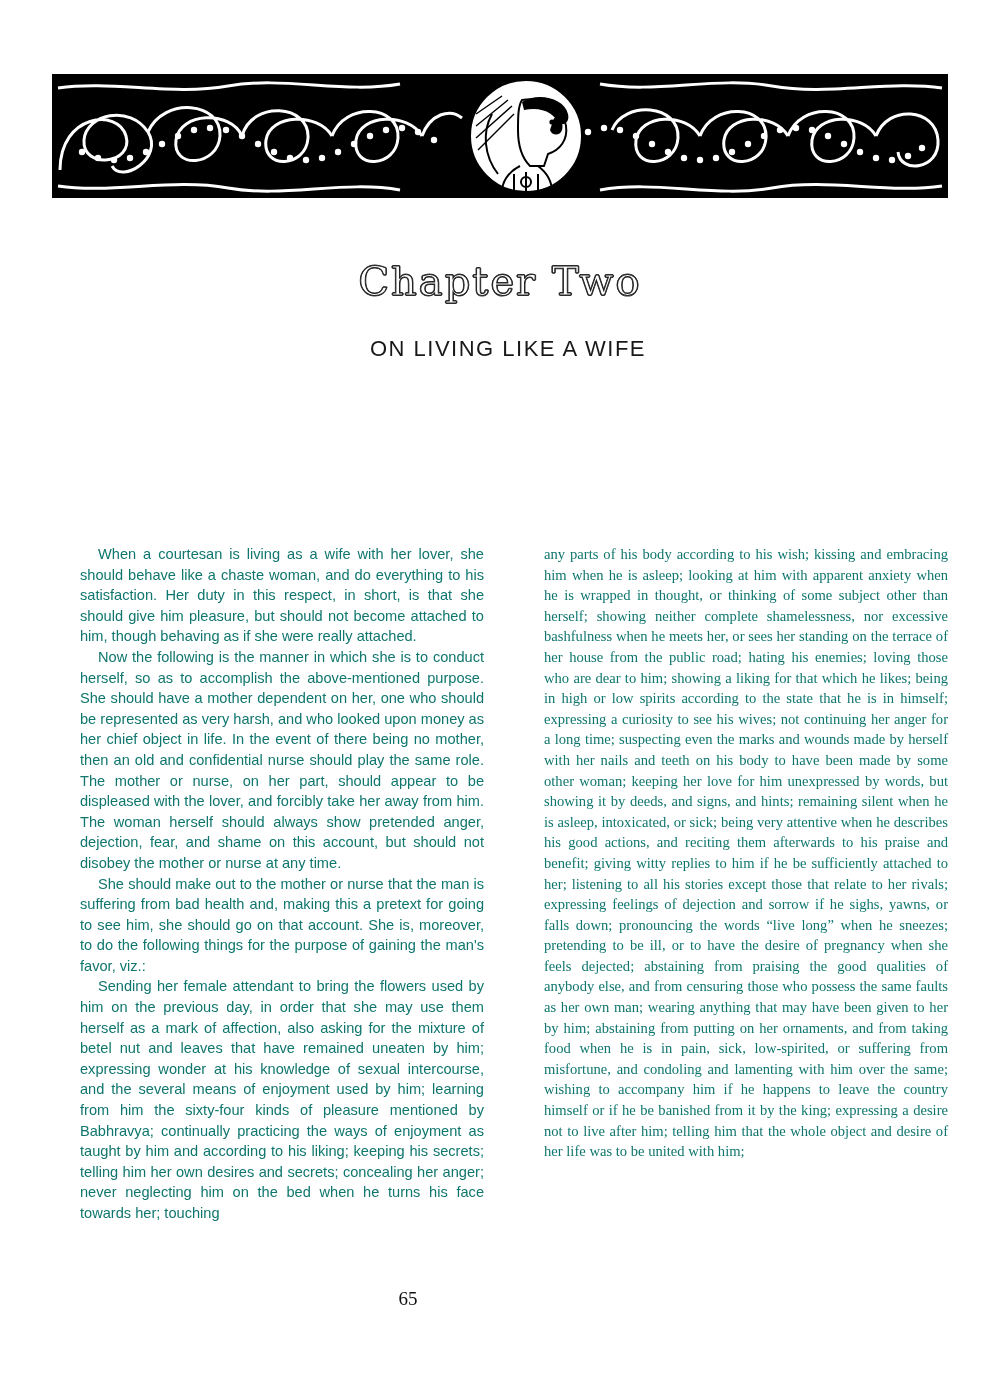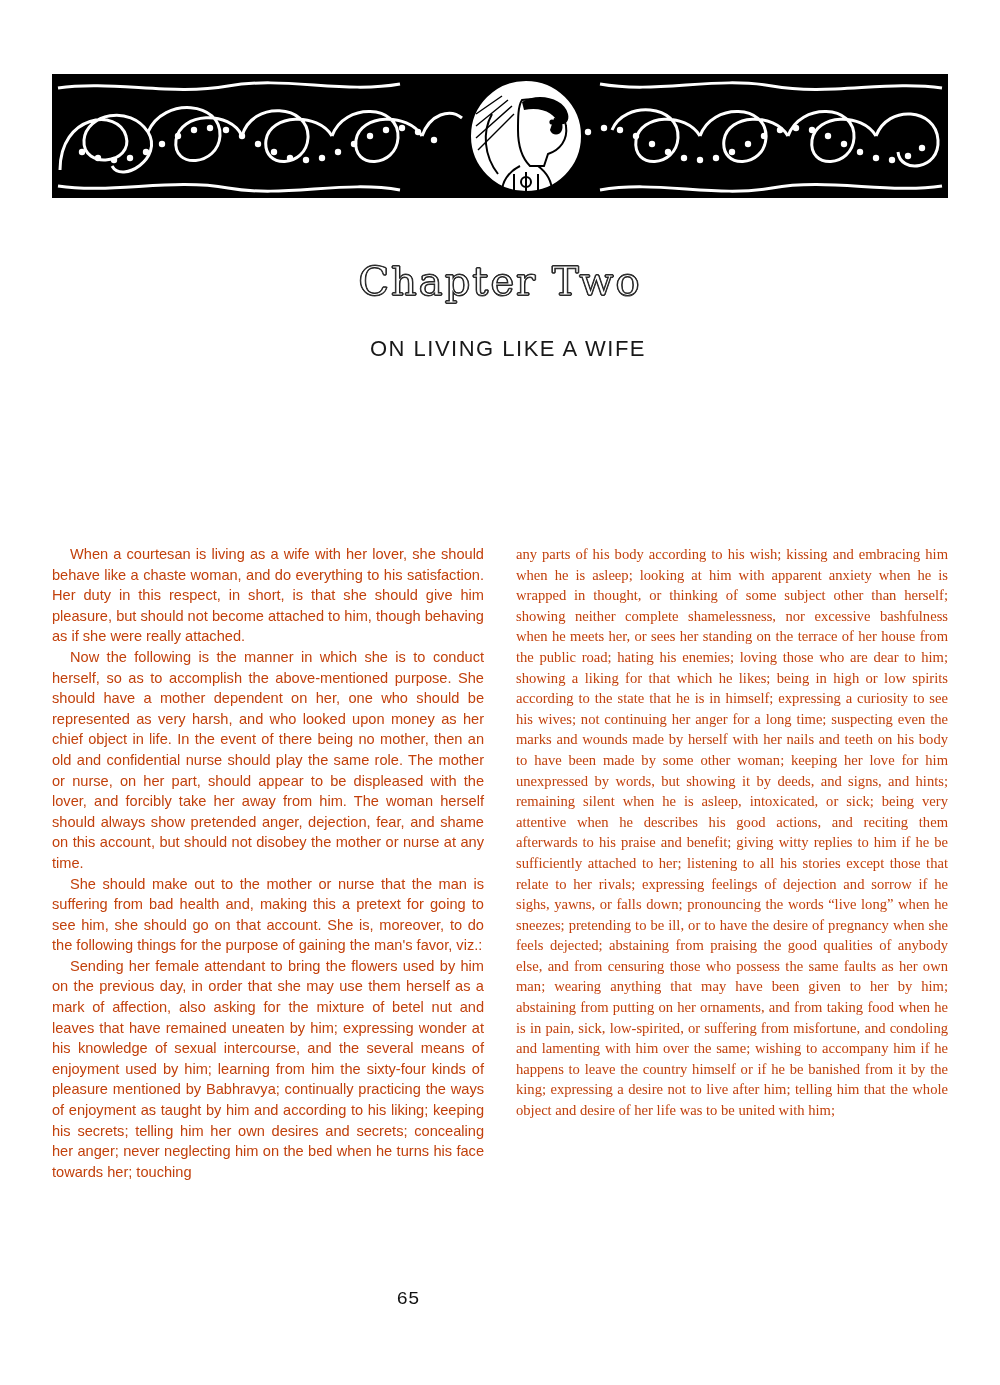--- a/index.html
+++ b/index.html
@@ -78,41 +78,42 @@
     top: 544px;
     width: 896px;
     display: flex;
     gap: 32px;
   }
   .column {
     width: 432px;
     font-family: "Liberation Sans", sans-serif;
     font-size: 14.6px;
     line-height: 20.6px;
-    color: #c2410c;
+    color: #0f766e;
     text-align: justify;
     hyphens: auto;
+    margin-left: 28px;
   }
   .column p {
     margin: 0;
     text-indent: 18px;
   }
   .column p.cont {
     text-indent: 0;
     font-family: Liberation Serif, serif;
   }
 
   
   .folio {
     position: absolute;
     left: 0;
     top: 1288px;
     width: 816px;
     text-align: center;
-    font-family: Liberation Mono, monospace;
+    font-family: Liberation Serif, serif;
     font-size: 19px;
     color: #111;
   }
 </style>
 </head>
 <body>
 
 <div class="page">
 
   <div class="ornament-band">

